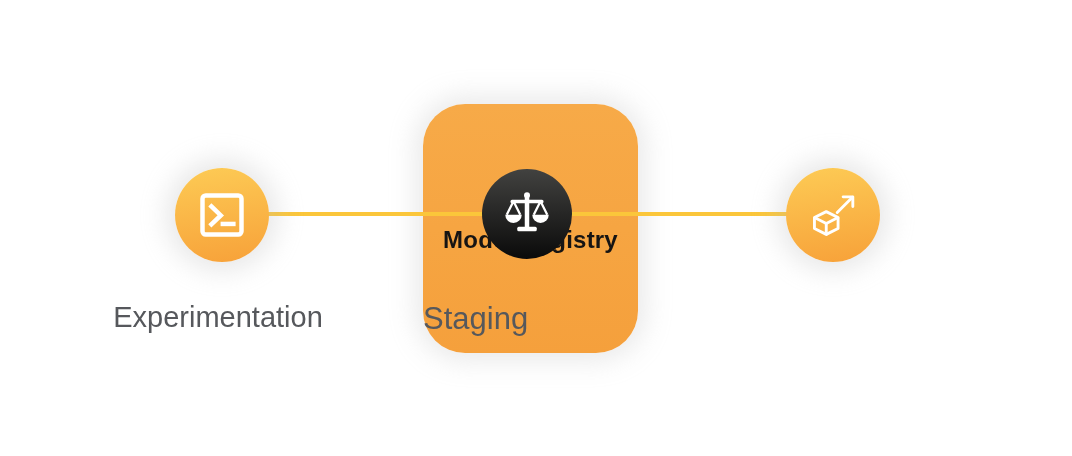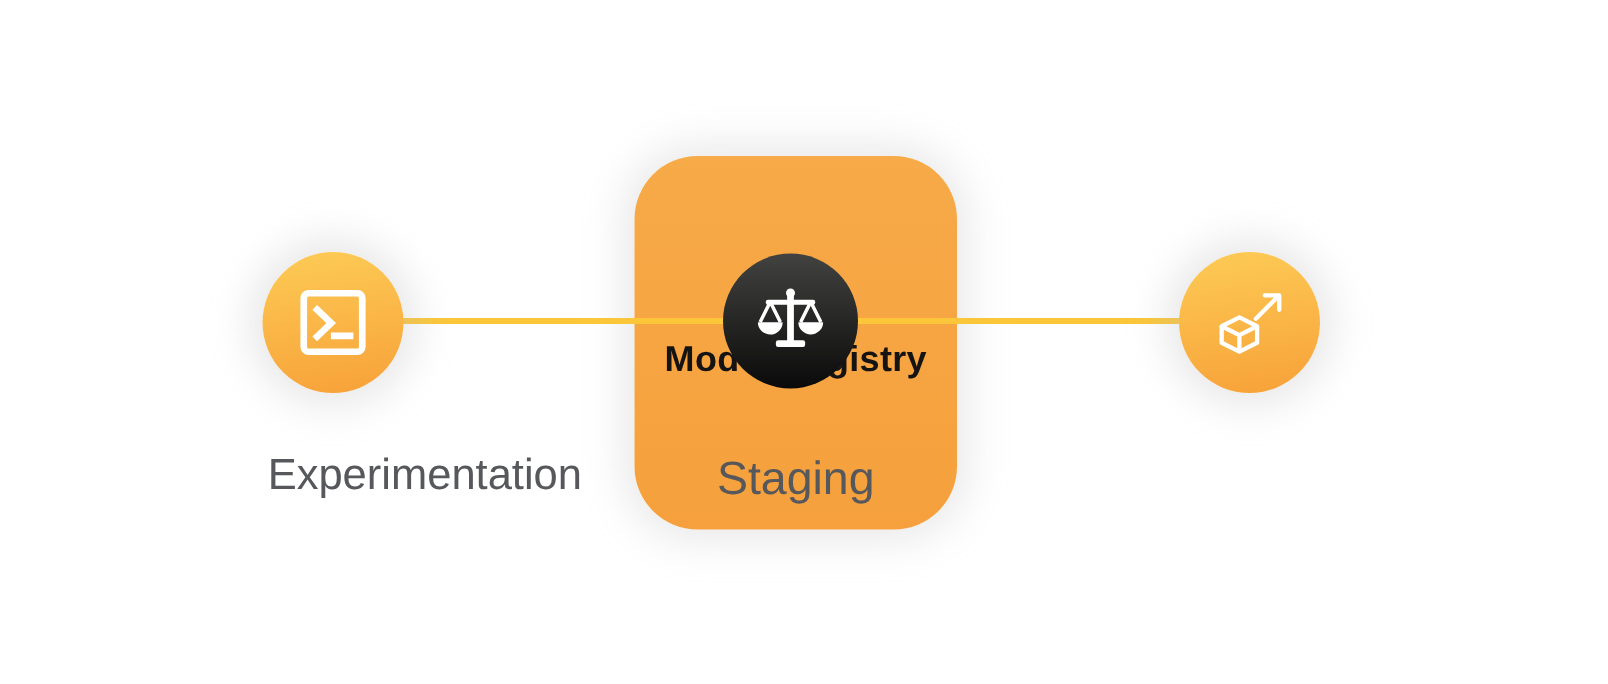--- a/index.html
+++ b/index.html
@@ -21,21 +21,20 @@
   .card-title{
     position:absolute;left:0;top:120px;width:100%;
     transform:translateY(-100%);
     text-align:center;
     font-size:24px;font-weight:600;letter-spacing:0.2px;
     color:var(--title-text,#161413);
     padding-top:0;line-height:32px;top:152px;
   }
   .stage-label{
     position:absolute;left:0;top:195px;width:100%;
-    text-align:center;
     font-size:31px;font-weight:400;
     color:var(--label-text,#56585C);
     line-height:40px;
   }
   
   .connector{
     position:absolute;left:222px;top:212px;width:611px;height:4px;
     background:var(--connector,#FBC63A);
     border-radius:2px;
     z-index:2;
@@ -52,21 +51,21 @@
   }
   .circle.exp{left:175px;top:168px;}
   .circle.prod{left:786px;top:168px;}
   .circle.dark{
     left:482px;top:169px;width:90px;height:90px;
     background:linear-gradient(180deg,var(--dark-top,#424240),var(--dark-bottom,#0A0A0A));
   }
   
   .label{
     position:absolute;top:298px;width:340px;
-    text-align:right;
+    text-align:center;
     font-size:29px;font-weight:400;
     color:var(--label-text,#56585C);
     line-height:38px;
   }
   .label-exp{left:48px;}
   .label-prod{left:672px;}
   svg{display:block;}
 </style>
 </head>
 <body>

